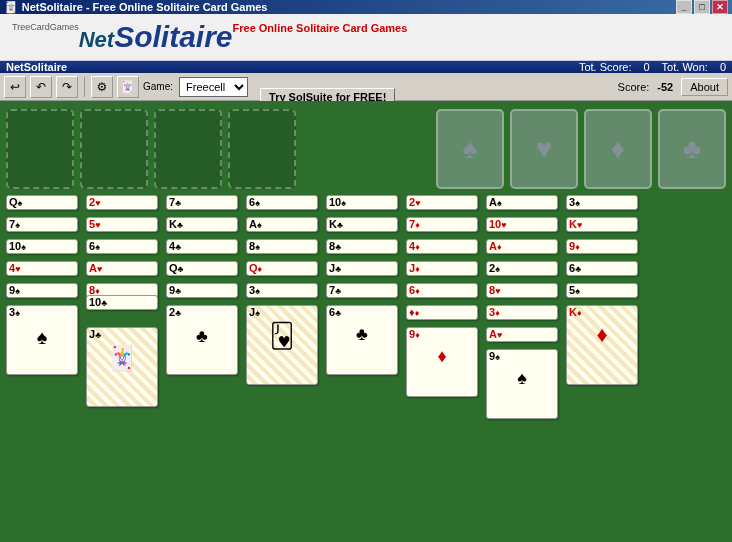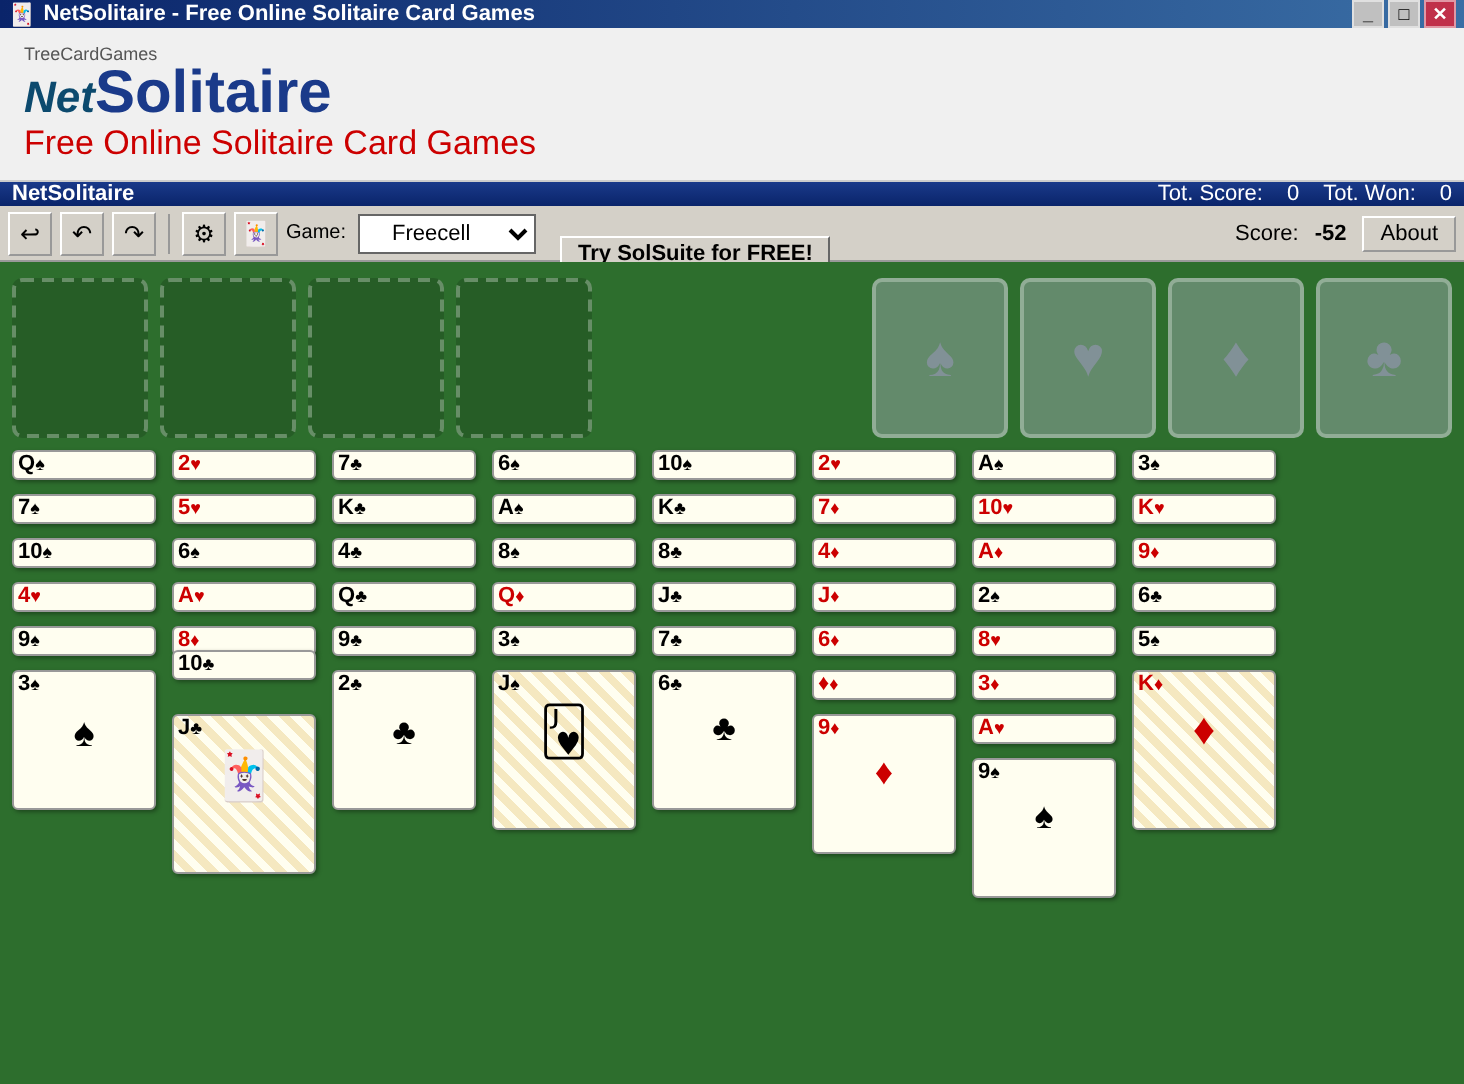--- a/index.html
+++ b/index.html
@@ -31,23 +31,23 @@
 
     
     #header {
       background: #f0f0f0;
       height: 80px;
       display: flex;
       align-items: center;
       padding: 8px 12px;
       border-bottom: 1px solid #ccc;
     }
-    #logo-area { display: flex; flex-direction: column; }
+    #logo-area { display: flex; }
     #logo-treecard { font-size: 9px; color: #555; }
-    #logo-sub { font-size: 17px; color: #cc0000; font-weight: normal; }
+    #logo-sub { font-size: 11px; color: #cc0000; font-weight: bold; }
 
     
     #nav-bar {
       background: linear-gradient(to bottom, #1a3a8a, #0a246a);
       height: 22px;
       display: flex;
       align-items: center;
       justify-content: space-between;
       padding: 0 6px;
       color: white;
@@ -76,21 +76,21 @@
       display: flex; align-items: center; justify-content: center;
       cursor: pointer; font-size: 12px;
     }
     .tb-separator { width: 1px; height: 20px; background: #999; margin: 0 2px; }
     #game-label { font-size: 10px; margin-right: 2px; }
     #game-select {
       font-size: 11px;
       height: 20px;
       background: #fff;
       border: 1px solid #666;
-      padding: 0 12px;
+      padding: 0 2px;
     }
     #try-btn {
       margin-left: 8px;
       padding: 2px 8px;
       font-size: 11px;
       background: #d4d0c8;
       border: 1px solid #666;
       border-top-color: #fff;
       border-left-color: #fff;
       cursor: pointer;
@@ -211,21 +211,21 @@
       <div class="title-btn title-btn-max">□</div>
       <div class="title-btn title-btn-close">✕</div>
     </div>
   </div>
 
   <div id="header">
     <div id="logo-area">
       <span id="logo-treecard">TreeCardGames</span>
       <div style="display:flex; align-items:baseline; line-height:1;">
         <span style="font-size:22px; font-weight:bold; color:#0c4a6e;font-style:italic;">Net</span>
-        <span style="font-size:30px; font-weight:bold; color:#1a3a8a;">Solitaire</span>
+        <span style="font-size:30px; font-weight:bold; color:#1a3a8a;font-style:italic;">Solitaire</span>
       </div>
       <span id="logo-sub">Free Online Solitaire Card Games</span>
     </div>
   </div>
 
   <div id="nav-bar">
     <span id="nav-title">NetSolitaire</span>
     <div id="nav-scores">
       <span>Tot. Score:</span>
       <span>0</span>

